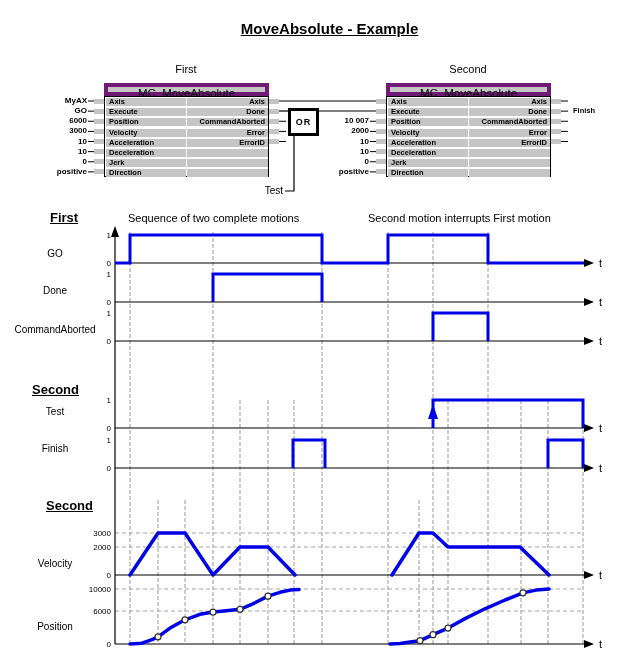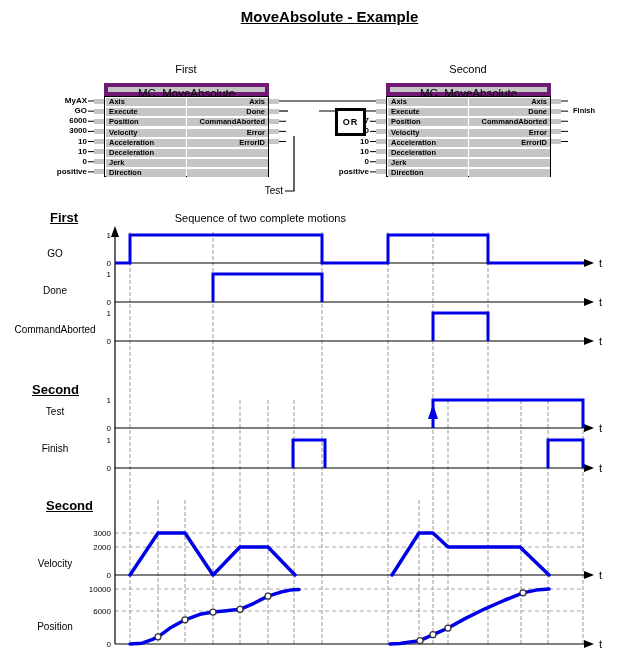--- a/index.html
+++ b/index.html
@@ -1,35 +1,35 @@
 <!DOCTYPE html>
 <html><head>
 <meta charset="utf-8">
 <style>
   html,body{margin:0;padding:0;background:#fff;}
   #stage{position:relative;width:627px;height:662px;background:#fff;overflow:hidden;
          font-family:"Liberation Sans","DejaVu Sans",sans-serif;color:#000;}
   #overlay{position:absolute;left:0;top:0;z-index:1;}
   .lbl{position:absolute;z-index:2;}
-  .title{left:0;top:8px;width:627px;box-sizing:border-box;padding-left:32px;text-align:center;
+  .title{left:0;top:20px;width:627px;box-sizing:border-box;padding-left:32px;text-align:center;
          font-size:15px;font-weight:bold;text-decoration:underline;}
   .fb-inst{font-size:11px;text-align:center;width:84px;}
   .fb-header{background:#c5c5c5;border:4px solid #701a75;text-align:center;font-size:11.5px;
              line-height:13px;box-sizing:border-box;}
   .fb-body{border:1px solid #000;background:#fff;box-sizing:border-box;}
   .fb-cell{position:absolute;background:#c5c5c5;font-size:7.5px;font-weight:bold;line-height:8px;
            white-space:nowrap;overflow:hidden;}
   .fb-cell.right{text-align:right;}
   .stub{position:absolute;background:#c5c5c5;width:10px;height:5px;z-index:2;}
   .pinval{position:absolute;width:90px;text-align:right;font-size:8px;font-weight:bold;line-height:10px;z-index:2;}
   .portlbl{font-size:7.5px;font-weight:bold;line-height:10px;}
   .orbox{border:3px solid #000;background:#fff;width:25px;height:22px;text-align:center;
          font-size:9px;font-weight:bold;letter-spacing:1px;line-height:22px;}
   .wirelbl{font-size:10px;text-align:right;}
-  .coltitle{font-size:11px;text-align:right;}
+  .coltitle{font-size:11px;text-align:left;}
   .section{font-size:13px;font-weight:bold;text-decoration:underline;}
   .rowlbl{width:110px;text-align:center;font-size:10px;}
 </style>
 </head>
 <body>
 
 <div id="stage">
   <svg id="overlay" width="627" height="662">
       <line x1="88" y1="101" x2="94" y2="101" stroke="#000000" stroke-width="1"></line>
       <line x1="88" y1="111.125" x2="94" y2="111.125" stroke="#000000" stroke-width="1"></line>
@@ -218,26 +218,27 @@
       <div class="pinval lbl" style="left: 279px; top: 136.5px;">10</div>
       <div class="stub" style="left: 551px; top: 139px;"></div>
       <div class="stub" style="left: 376px; top: 149.125px;"></div>
       <div class="pinval lbl" style="left: 279px; top: 146.625px;">10</div>
       <div class="stub" style="left: 376px; top: 159.25px;"></div>
       <div class="pinval lbl" style="left: 279px; top: 156.75px;">0</div>
       <div class="stub" style="left: 376px; top: 169.375px;"></div>
       <div class="pinval lbl" style="left: 279px; top: 166.875px;">positive</div>
     </div>
 
-  <div class="lbl orbox" style="left:288px;top:108px;margin-left:47px;">OR</div>
+  <div class="lbl orbox" style="left:288px;top:108px;">OR</div>
 
   <div class="lbl wirelbl" style="left:233px;top:185px;width:50px;">Test</div>
   <div class="lbl portlbl" style="left:573px;top:106px;width:50px;">Finish</div>
 
   <div class="lbl coltitle" style="left:128px;top:212px;width:218px;">Sequence of two complete motions</div>
+  <div class="lbl coltitle" style="left:368px;top:212px;width:238px;">Second motion interrupts First motion</div>
 
   <div class="lbl section" style="left:50px;top:210px;">First</div>
   <div class="lbl section" style="left:32px;top:382px;">Second</div>
   <div class="lbl section" style="left:46px;top:498px;">Second</div>
 
   <div class="lbl rowlbl" style="left:0px;top:248px;">GO</div>
   <div class="lbl rowlbl" style="left:0px;top:285px;">Done</div>
   <div class="lbl rowlbl" style="left:0px;top:324px;">CommandAborted</div>
   <div class="lbl rowlbl" style="left:0px;top:406px;">Test</div>
   <div class="lbl rowlbl" style="left:0px;top:443px;">Finish</div>

